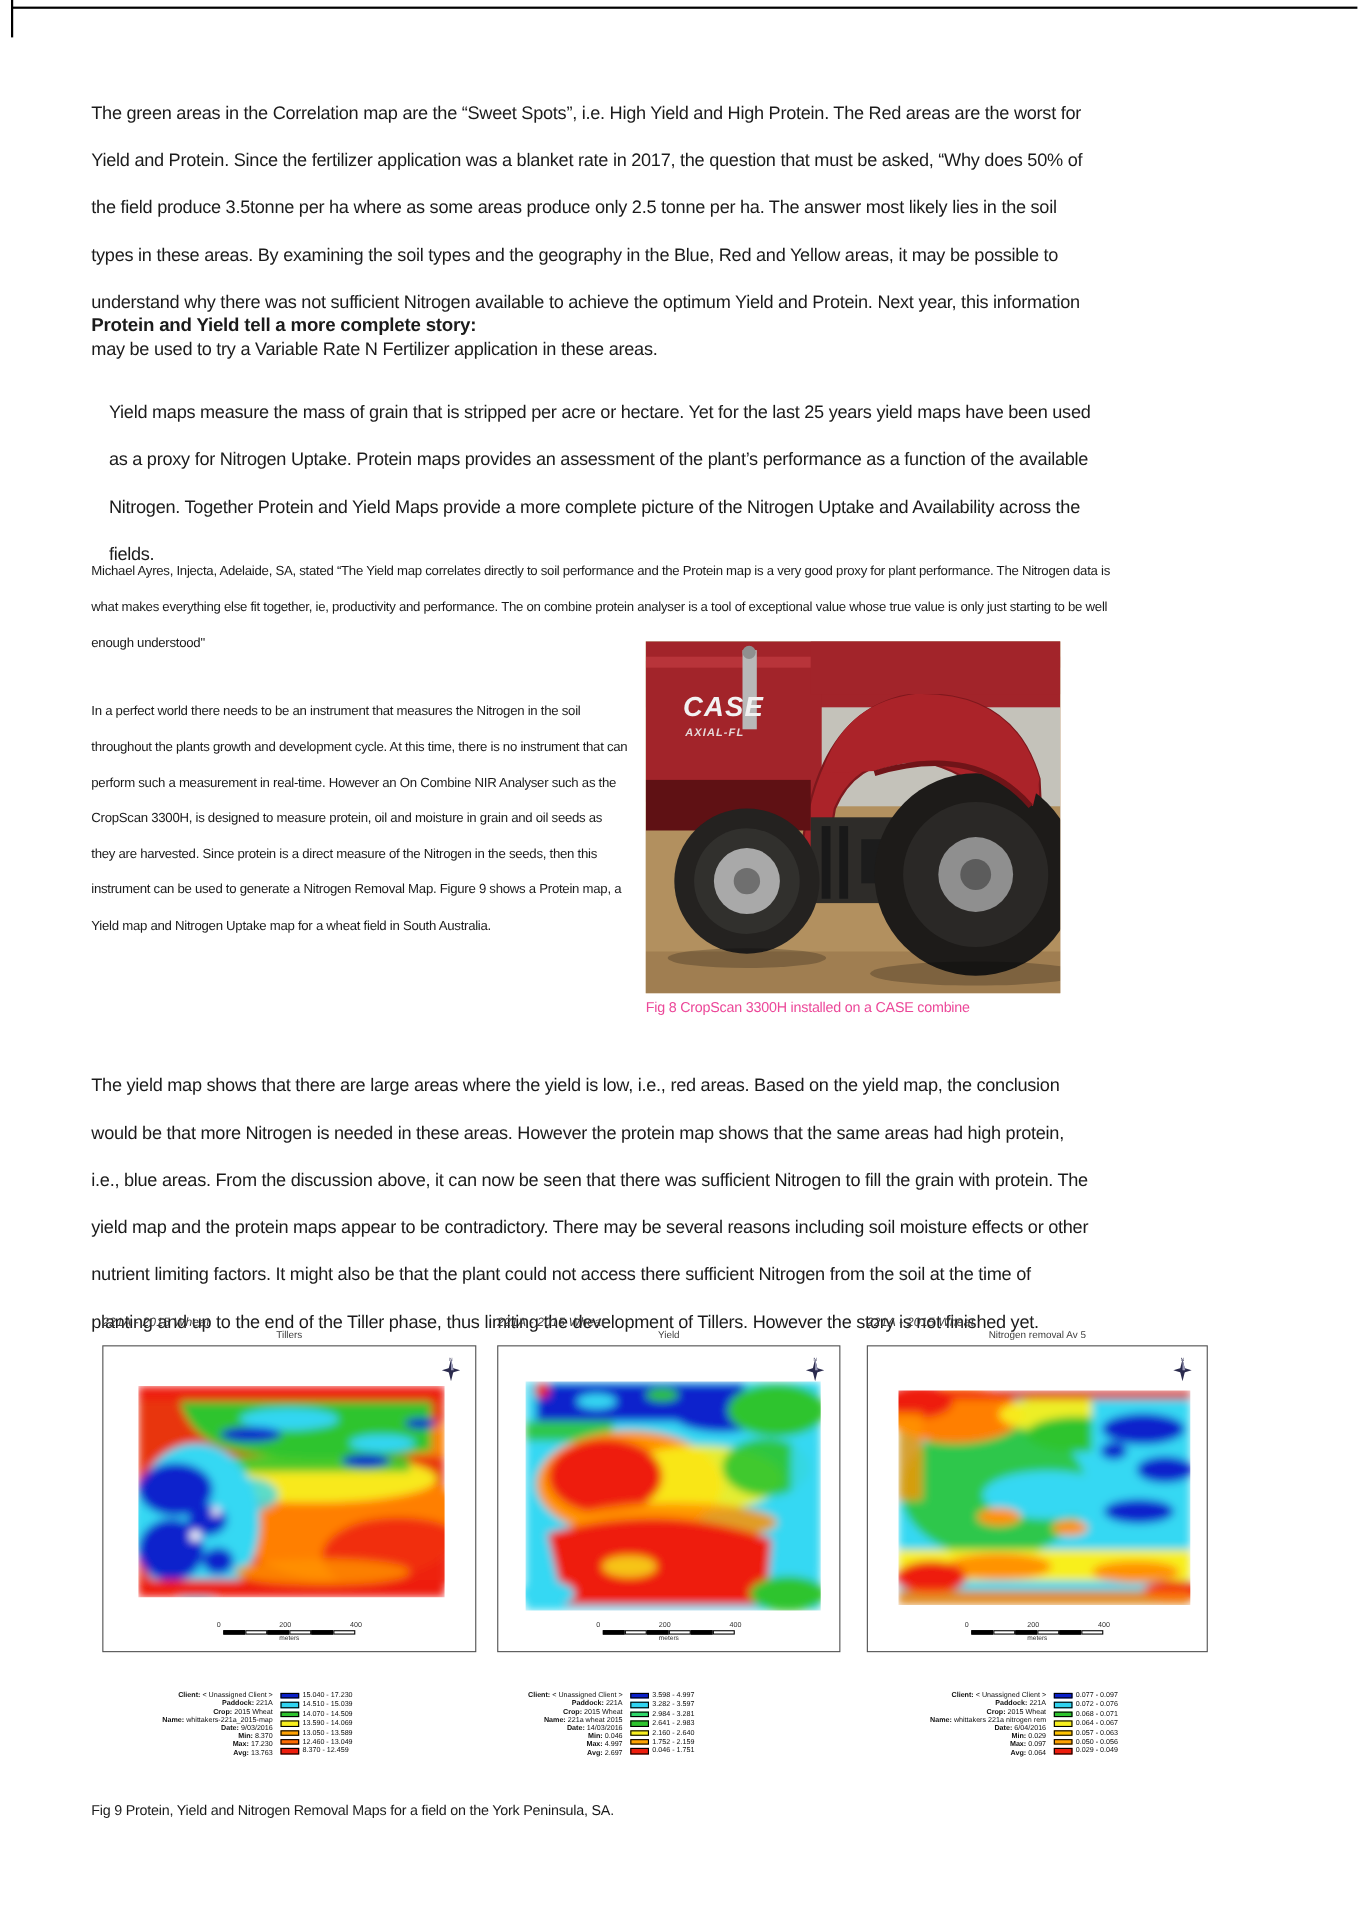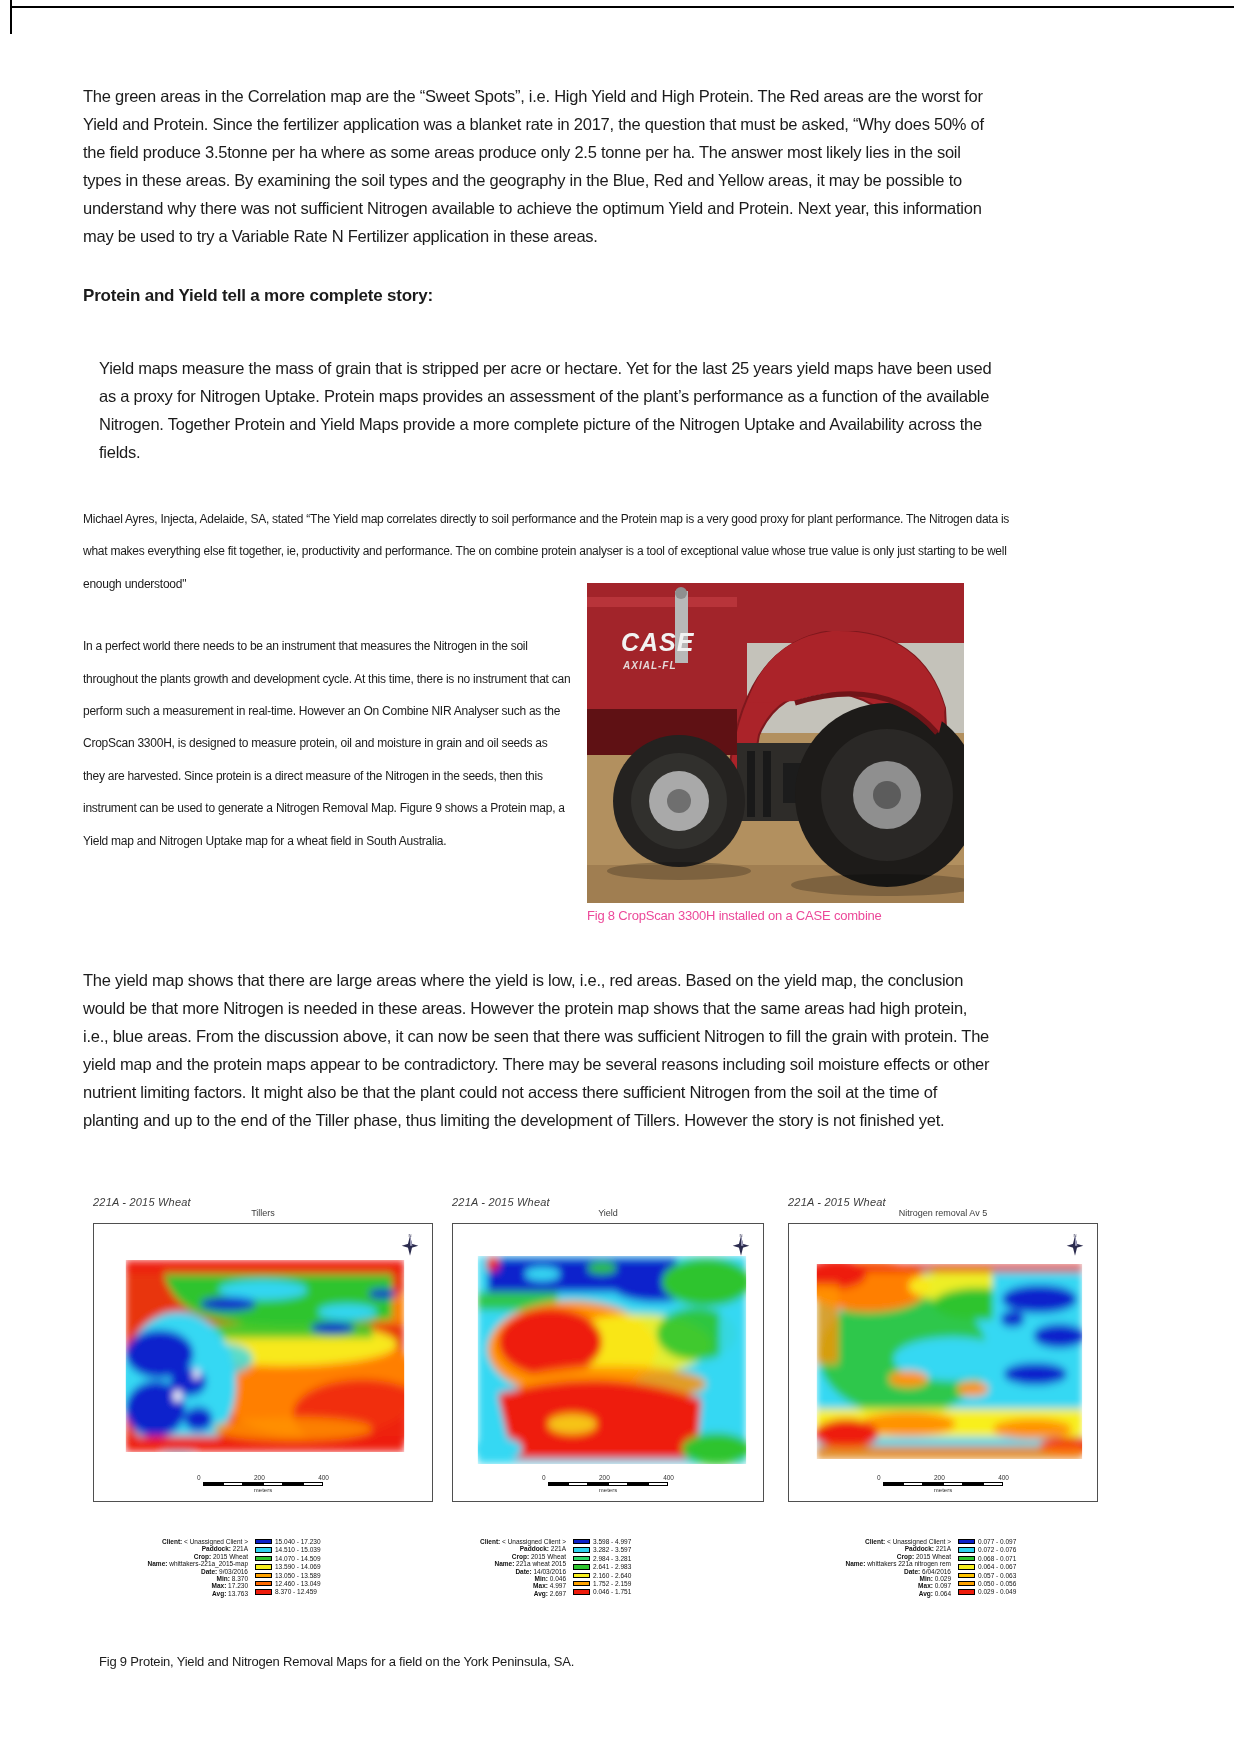--- a/index.html
+++ b/index.html
@@ -1,21 +1,21 @@
 <!DOCTYPE html>
 <html><head>
 <meta charset="utf-8">
 <style>
   html,body{margin:0;padding:0;background:#fff;}
   .page{position:relative;width:1240px;height:1754px;background:#ffffff;overflow:hidden;
         font-family:"Liberation Sans",sans-serif;color:#1b1b1b;}
   .edge-top{position:absolute;left:10px;top:6px;width:1224px;height:2px;background:#000;}
   .edge-left{position:absolute;left:10px;top:0;width:2px;height:34px;background:#000;}
 
-  .body-text{position:absolute;margin:0;font-size:16.5px;line-height:28px;letter-spacing:-0.25px;}
+  .body-text{position:absolute;margin:0;font-size:16.5px;line-height:43px;letter-spacing:-0.25px;}
   .p1{left:83px;top:82px;width:912px;}
   .heading{position:absolute;left:83px;top:286px;font-size:17px;font-weight:bold;letter-spacing:-0.2px;}
   .p2{left:83px;top:354px;width:912px;margin-left:16px;}
   .wrap-zone{position:absolute;left:83px;top:503px;width:927px;height:462px;}
   .wrap-zone p{margin:0;font-size:12px;line-height:32.4px;letter-spacing:-0.25px;}
   .wrap-zone .gap{height:30px;}
   .float-spacer{float:right;width:0;height:80px;}
   .photo-figure{float:right;clear:right;width:423px;margin:0 0 0 16px;}
   .photo{width:377px;height:320px;overflow:hidden;background:#b2905f;}
   .photo svg{display:block;width:100%;height:100%;}
@@ -41,21 +41,21 @@
   .legend{position:absolute;display:flex;gap:7px;font-size:6.5px;line-height:7.4px;color:#101010;}
   .lg1{left:130px;top:1538px;}
   .lg2{left:448px;top:1538px;}
   .lg3{left:833px;top:1538px;}
   .lf{text-align:right;min-width:118px;}
   .lf-row{white-space:nowrap;}
   .lf-key{font-weight:bold;}
   .lc{display:flex;flex-direction:column;gap:1px;}
   .lc-row{display:flex;align-items:center;gap:3px;white-space:nowrap;}
   .lc-swatch{display:inline-block;width:17px;height:5.5px;border:0.5px solid #000;box-sizing:border-box;}
-  .fig9-caption{position:absolute;left:83px;top:1638px;margin:16px;font-size:13px;color:#1b1b1b;letter-spacing:-0.2px;}
+  .fig9-caption{position:absolute;left:83px;top:1638px;margin:0;font-size:13px;color:#1b1b1b;letter-spacing:-0.2px;}
 </style>
 </head>
 <body>
 
 <div class="page">
   <div class="edge-top"></div>
   <div class="edge-left"></div>
 
   <p class="body-text p1">The green areas in the Correlation map are the “Sweet Spots”, i.e. High Yield and High Protein. The Red areas are the worst for Yield and Protein. Since the fertilizer application was a blanket rate in 2017, the question that must be asked, “Why does 50% of the field produce 3.5tonne per ha where as some areas produce only 2.5 tonne per ha. The answer most likely lies in the soil types in these areas. By examining the soil types and the geography in the Blue, Red and Yellow areas, it may be possible to understand why there was not sufficient Nitrogen available to achieve the optimum Yield and Protein. Next year, this information may be used to try a Variable Rate N Fertilizer application in these areas.</p>
 

